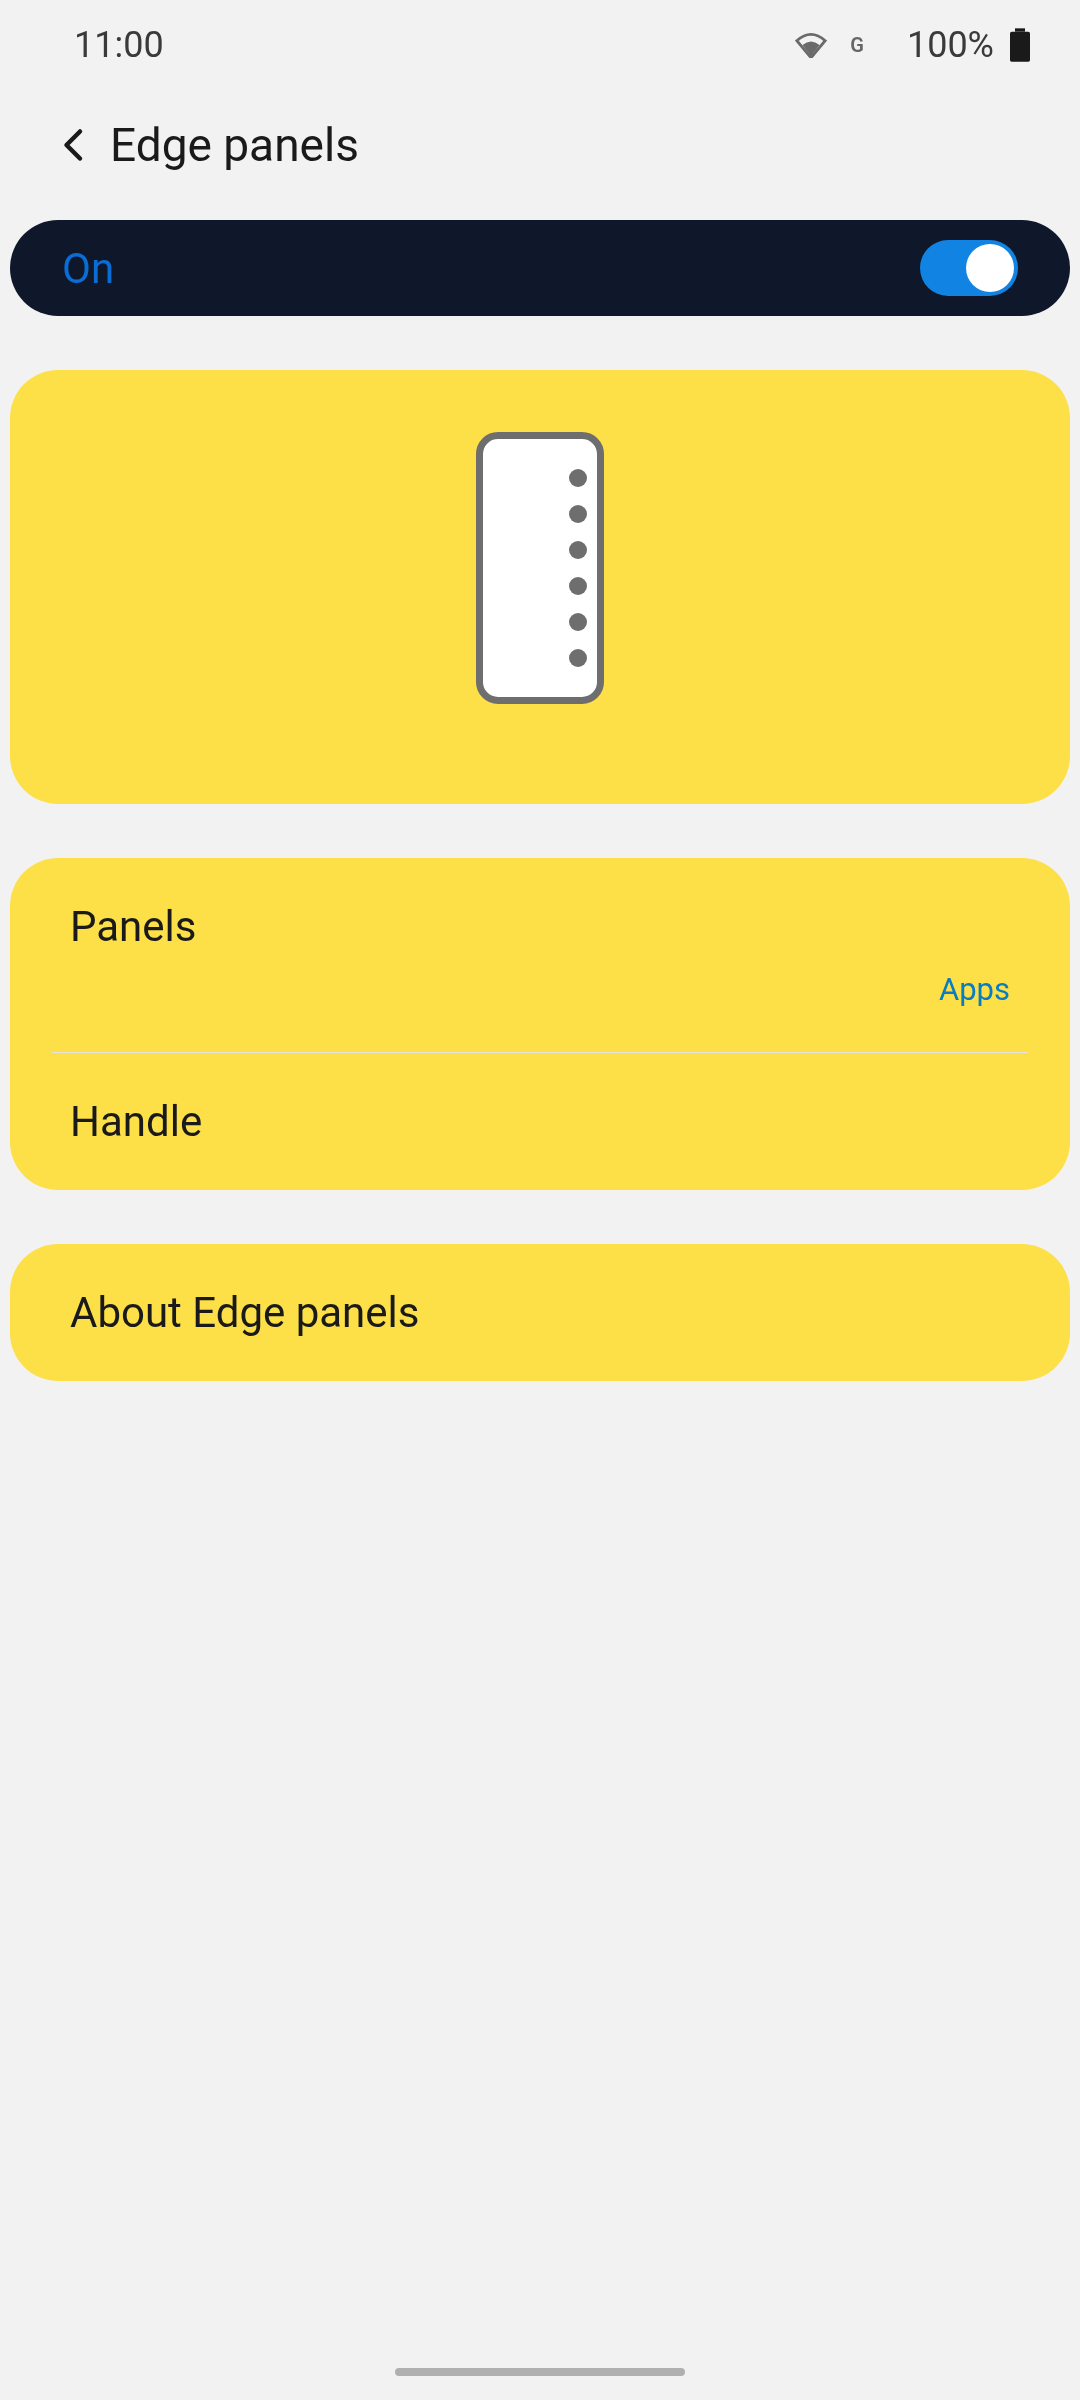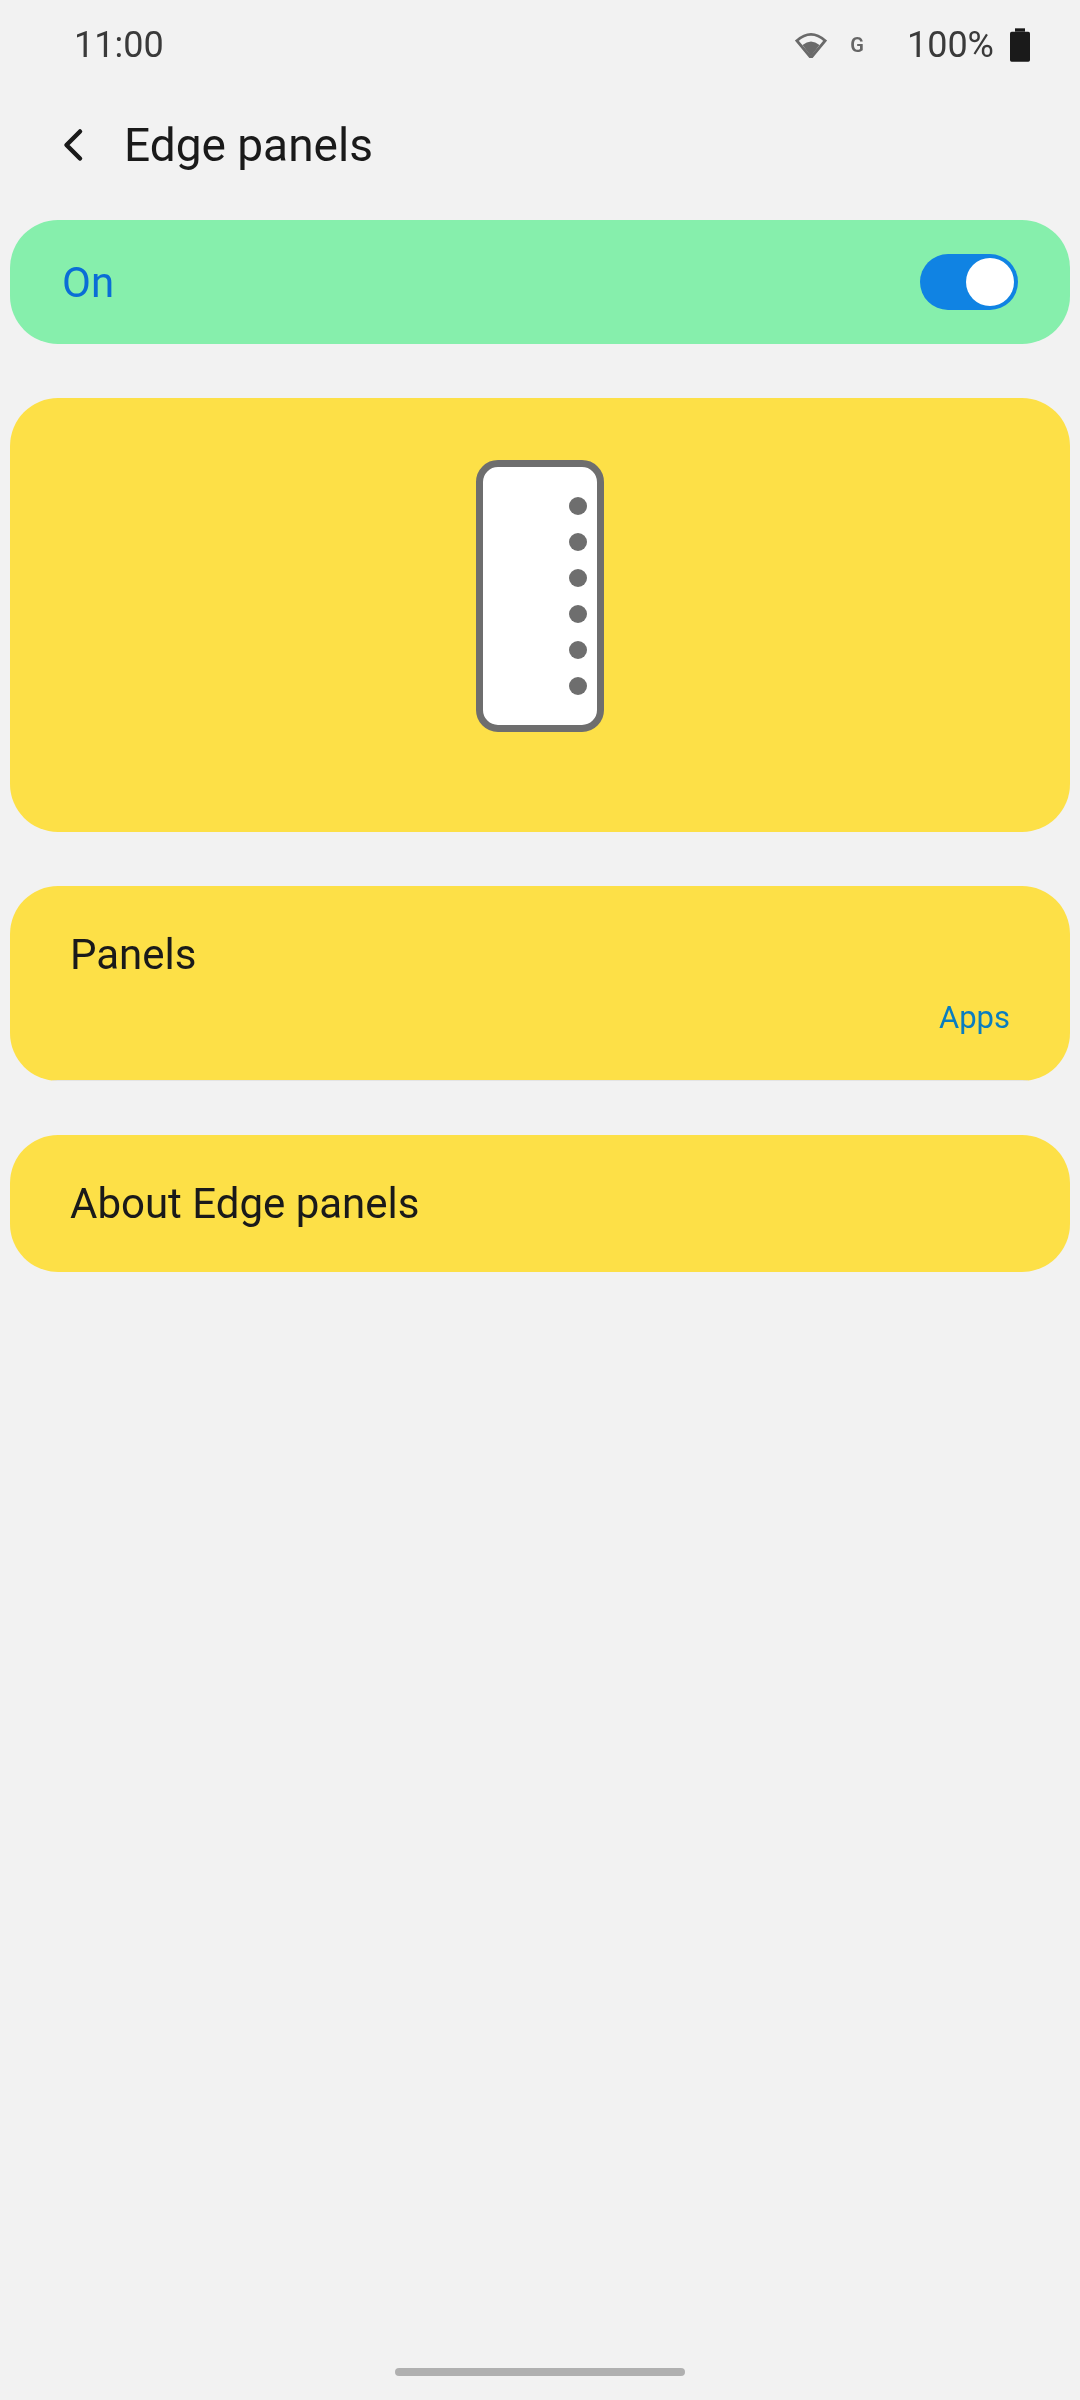--- a/index.html
+++ b/index.html
@@ -20,43 +20,43 @@
       display: flex;
       align-items: center;
       gap: 16px;
     }
     .battery-text { font-size: 36px; margin-left: 27px; }
     .network-g { font-size: 20px; font-weight: 600; color: #666; margin-left: 6px;}
     .header {
       display: flex;
       align-items: center;
       padding: 28px 50px 48px 56px;
-      gap: 32px;
+      gap: 18px;
     }
     .back-chevron {
       width: 36px;
       height: 36px;
     }
     .header-title {
       font-size: 46px;
       color: #1a1a1a;
       font-weight: 400;
     }
     .card {
       margin: 0 10px;
       border-radius: 48px;
       background: #fde047;
       overflow: hidden;
     }
     .toggle-card {
-      background: #86efac;
+      background: #0f172a;
       display: flex;
       align-items: center;
       justify-content: space-between;
-      padding: 34px 52px;
+      padding: 20px 52px;
       margin-bottom: 54px;
     }
     .toggle-label {
       font-size: 42px;
       color: #0a6dd6;
     }
     .toggle-switch {
       width: 98px;
       height: 56px;
       background: #1083e3;
@@ -179,20 +179,23 @@
     </div>
   </div>
 </div>
 
 <div class="card list-card">
   <div class="list-item">
     <div class="list-item-title">Panels</div>
     <div class="list-item-subtitle">Apps</div>
   </div>
   <div class="divider"></div>
+  <div class="list-item">
+    <div class="list-item-title">Handle</div>
+  </div>
 </div>
 
 <div class="card list-card">
   <div class="list-item">
     <div class="list-item-title">About Edge panels</div>
   </div>
 </div>
 
 <div class="nav-handle"></div>
 

